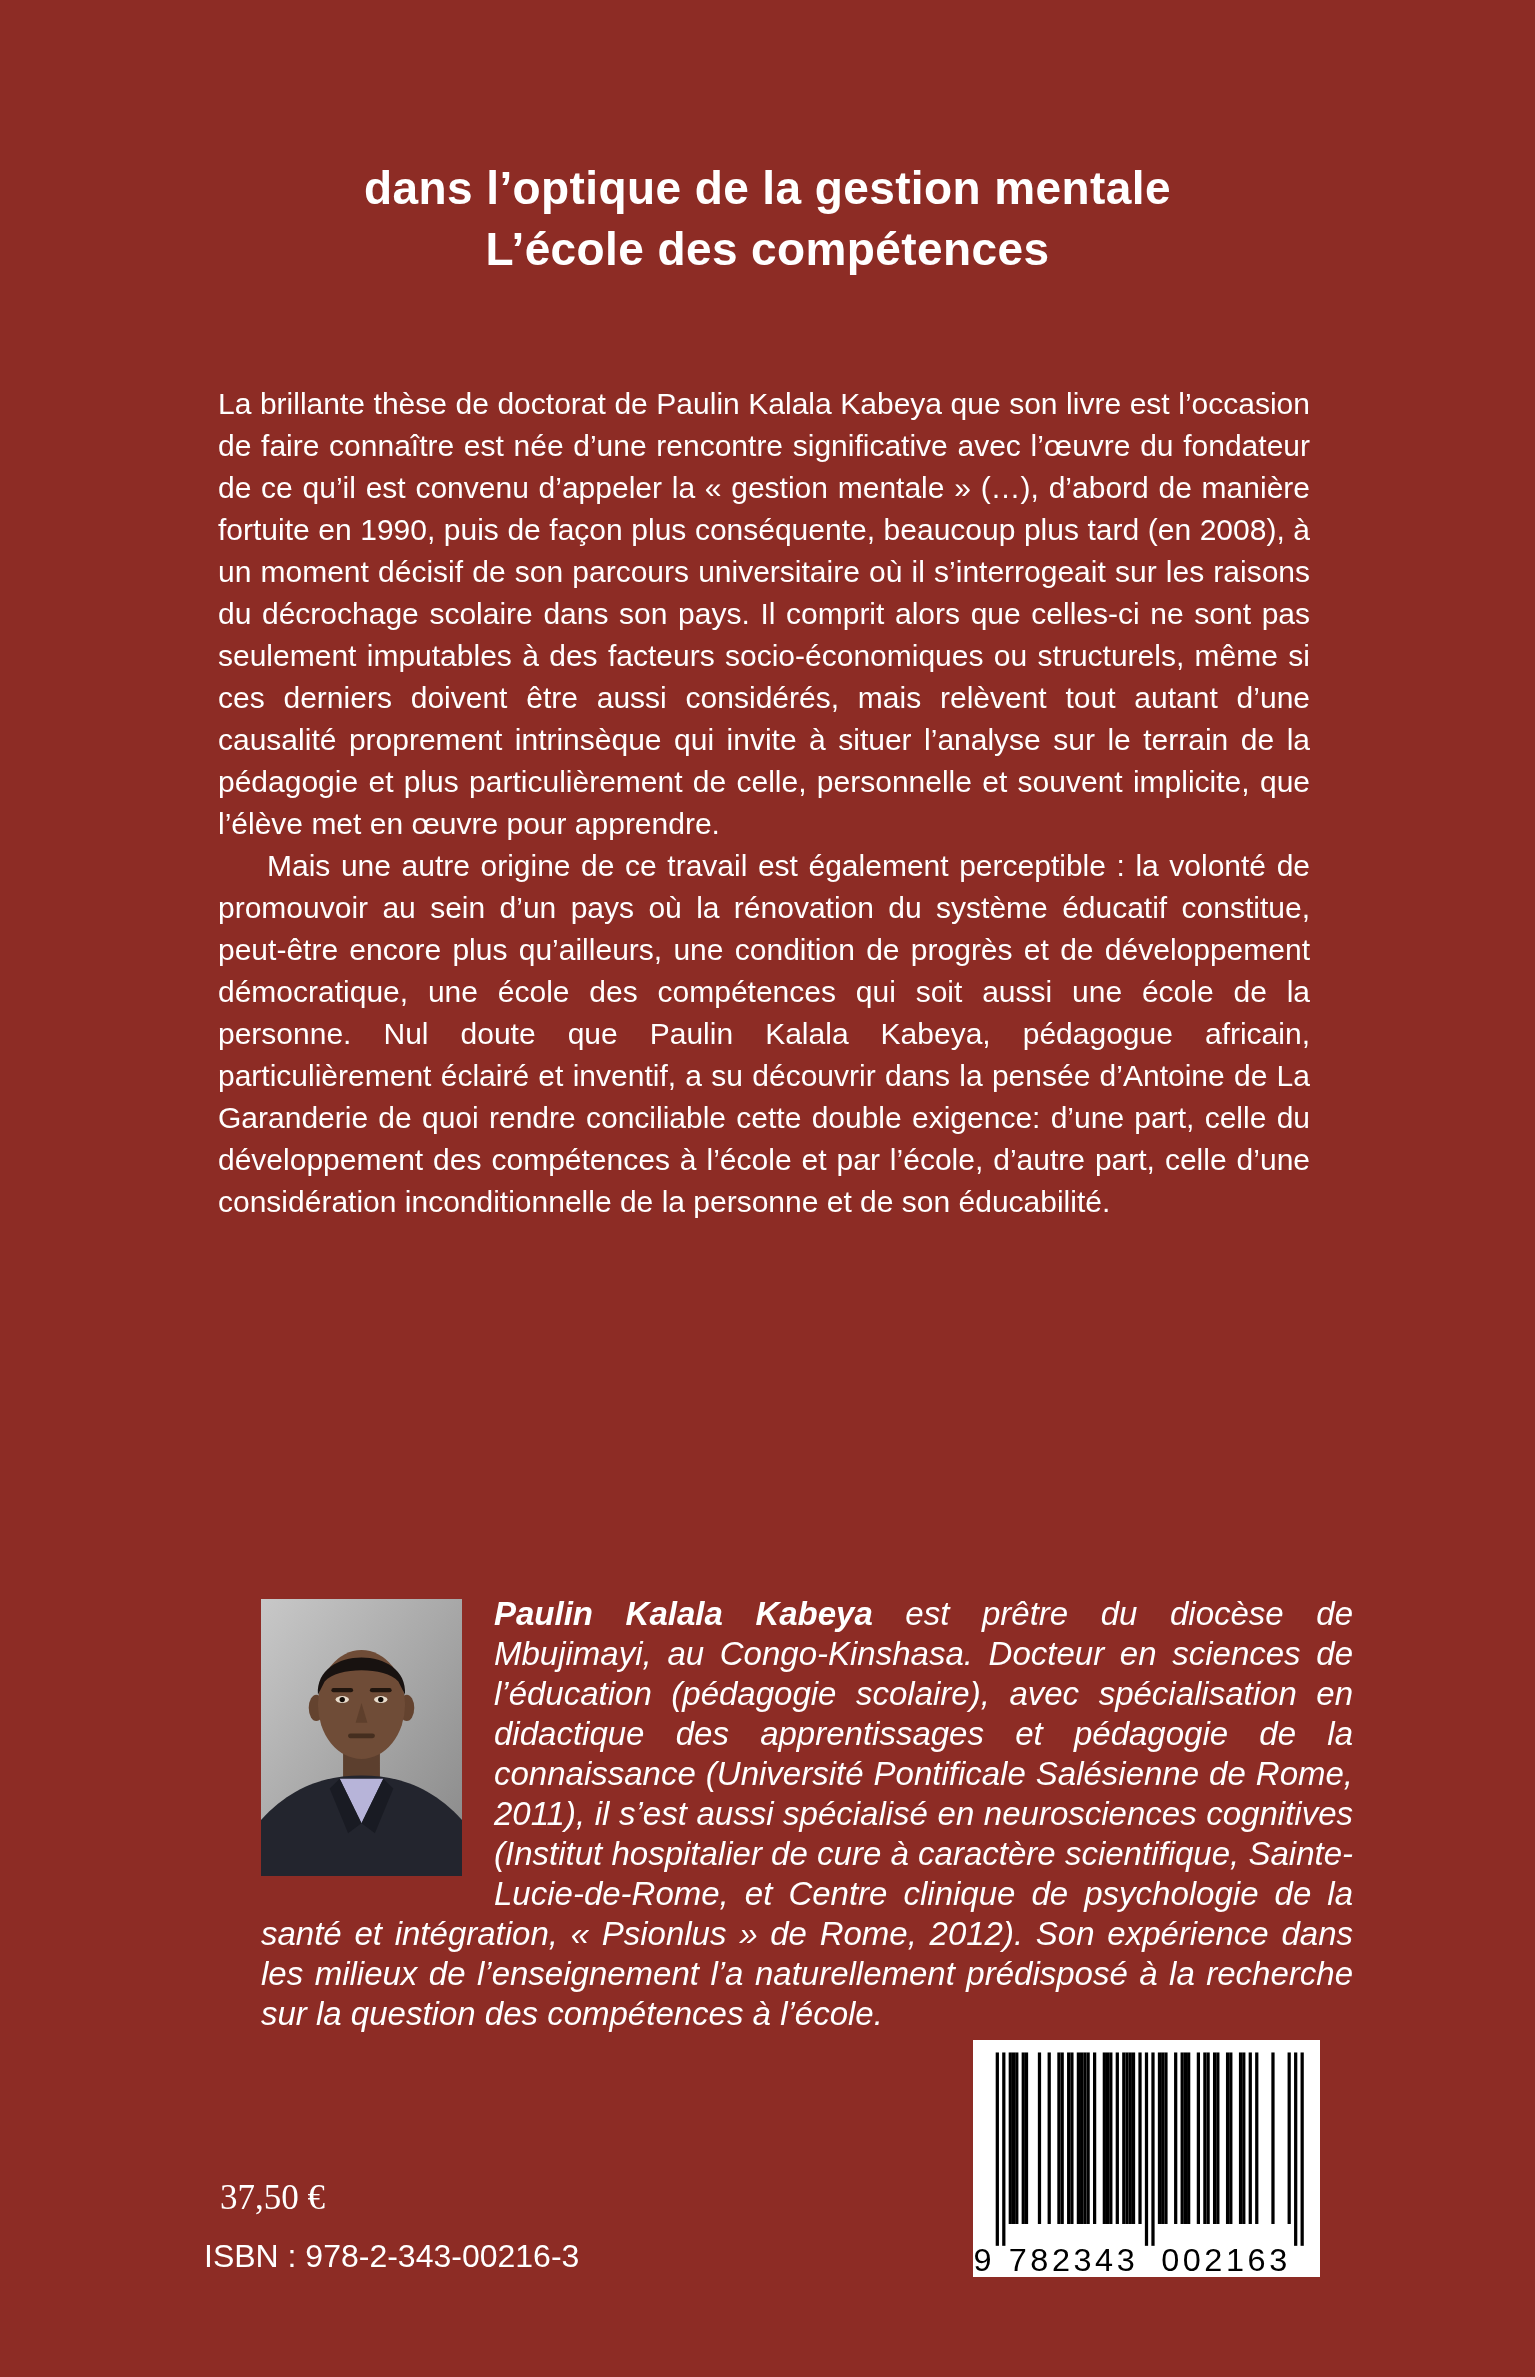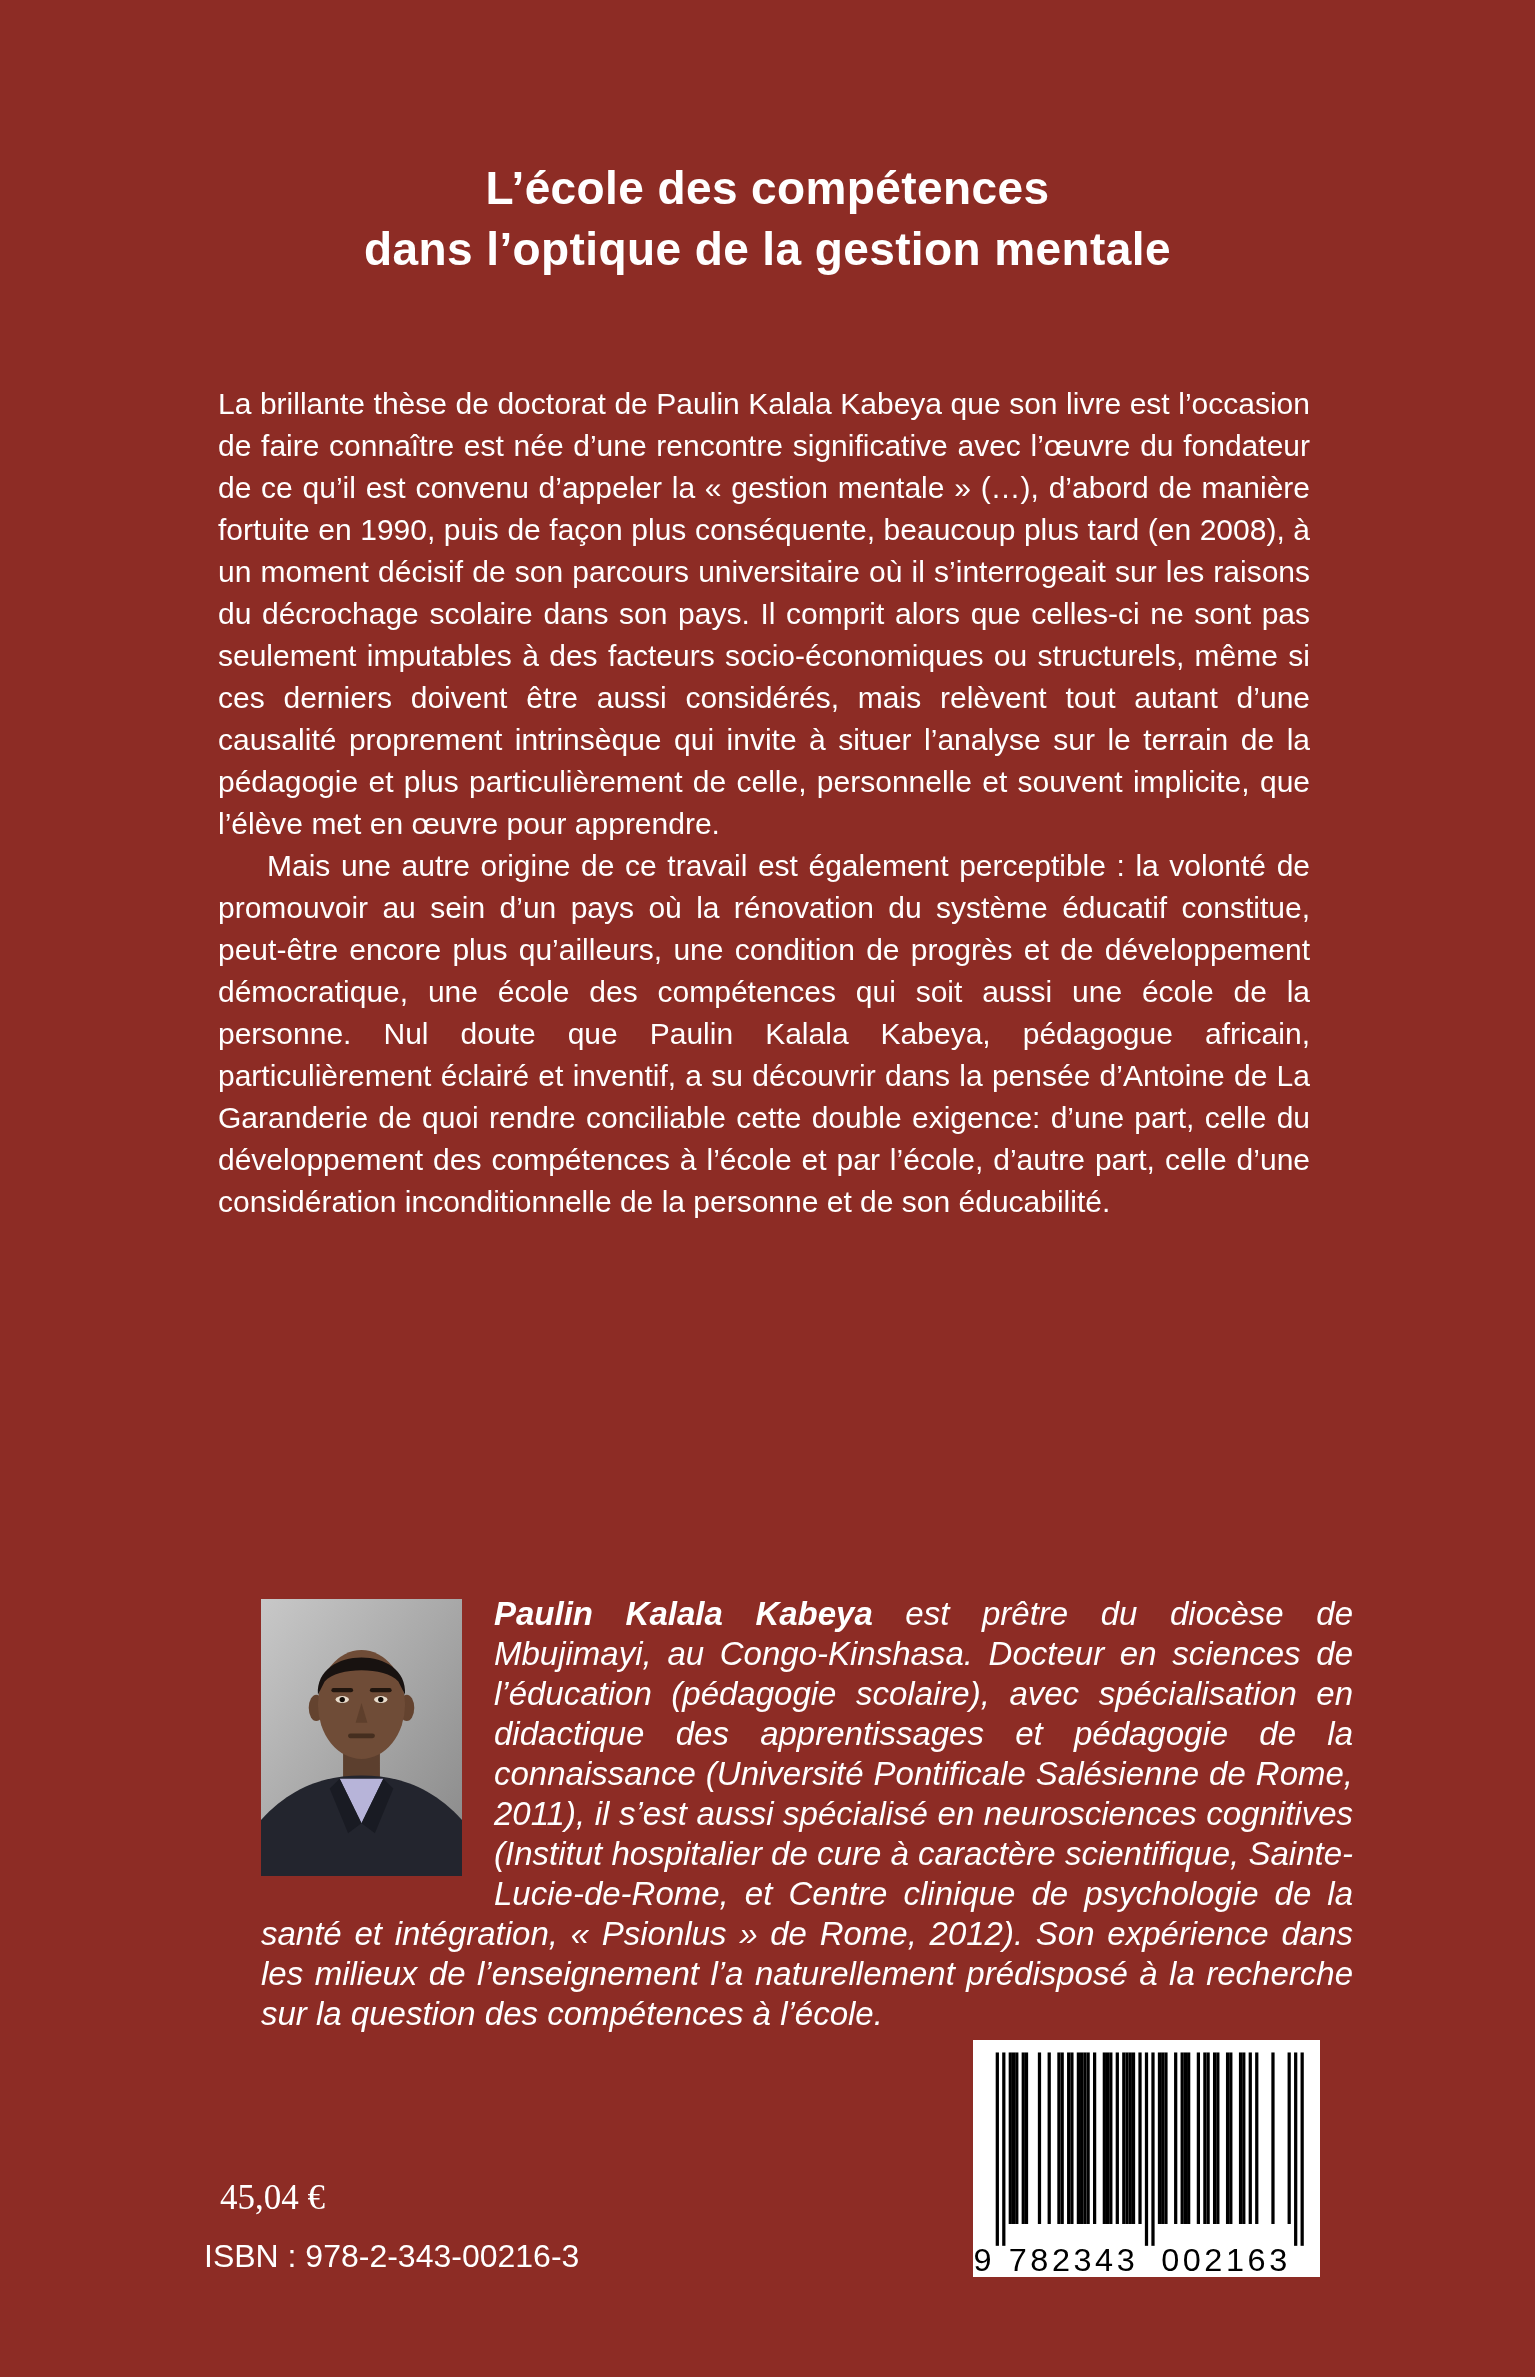--- a/index.html
+++ b/index.html
@@ -101,22 +101,22 @@
     font-size: 10px;
     letter-spacing: 1.1px;
   }
 </style>
 </head>
 <body>
 
 <div class="page">
 
   <div class="title">
+    <div>dans l’optique de la gestion mentale</div>
     <div>L’école des compétences</div>
-    <div>dans l’optique de la gestion mentale</div>
   </div>
 
   <div class="body-text">
     <p>La brillante thèse de doctorat de Paulin Kalala Kabeya que son livre est l’occasion de faire connaître est née d’une rencontre significative avec l’œuvre du fondateur de ce qu’il est convenu d’appeler la « gestion mentale » (…), d’abord de manière fortuite en 1990, puis de façon plus conséquente, beaucoup plus tard (en 2008), à un moment décisif de son parcours universitaire où il s’interrogeait sur les raisons du décrochage scolaire dans son pays. Il comprit alors que celles-ci ne sont pas seulement imputables à des facteurs socio-économiques ou structurels, même si ces derniers doivent être aussi considérés, mais relèvent tout autant d’une causalité proprement intrinsèque qui invite à situer l’analyse sur le terrain de la pédagogie et plus particulièrement de celle, personnelle et souvent implicite, que l’élève met en œuvre pour apprendre.</p>
     <p class="para-indent">Mais une autre origine de ce travail est également perceptible : la volonté de promouvoir au sein d’un pays où la rénovation du système éducatif constitue, peut-être encore plus qu’ailleurs, une condition de progrès et de développement démocratique, une école des compétences qui soit aussi une école de la personne. Nul doute que Paulin Kalala Kabeya, pédagogue africain, particulièrement éclairé et inventif, a su découvrir dans la pensée d’Antoine de La Garanderie de quoi rendre conciliable cette double exigence: d’une part, celle du développement des compétences à l’école et par l’école, d’autre part, celle d’une considération inconditionnelle de la personne et de son éducabilité.</p>
   </div>
 
   <div class="bio">
     <span class="photo">
       <svg viewBox="0 0 120 168" preserveAspectRatio="none">
@@ -142,21 +142,21 @@
         <rect x="52" y="81.5" width="16" height="3" rx="1.5" fill="#452e1f"></rect>
         <path d="M0,168 L0,134 C18,114 38,107 60,107 C82,107 102,114 120,134 L120,168 Z" fill="#23252e"></path>
         <polygon points="47,109 73,109 60,136" fill="#b7b4d9"></polygon>
         <path d="M47,109 L60,136 L52,142 L41,115 Z" fill="#191b23"></path>
         <path d="M73,109 L60,136 L68,142 L79,115 Z" fill="#191b23"></path>
       </svg>
     </span>
     <span class="bio-name">Paulin Kalala Kabeya</span><span> est prêtre du diocèse de Mbujimayi, au Congo-Kinshasa. Docteur en sciences de l’éducation (pédagogie scolaire), avec spécialisation en didactique des apprentissages et pédagogie de la connaissance (Université Pontificale Salésienne de Rome, 2011), il s’est aussi spécialisé en neurosciences cognitives (Institut hospitalier de cure à caractère scientifique, Sainte-Lucie-de-Rome, et Centre clinique de psychologie de la santé et intégration, « Psionlus » de Rome, 2012). Son expérience dans les milieux de l’enseignement l’a naturellement prédisposé à la recherche sur la question des compétences à l’école.</span>
   </div>
 
-  <div class="price">45,04 €</div>
+  <div class="price">37,50 €</div>
   <div class="isbn">ISBN : 978-2-343-00216-3</div>
 
   <div class="barcode-box">
     <svg viewBox="0 0 107 76" preserveAspectRatio="none">
       <g id="barcode-bars" fill="#000000">
           <rect x="7" y="4" width="1" height="62"></rect>
           <rect x="9" y="4" width="1" height="62"></rect>
           <rect x="11" y="4" width="1" height="55"></rect>
           <rect x="12" y="4" width="1" height="55"></rect>
           <rect x="13" y="4" width="1" height="55"></rect>

